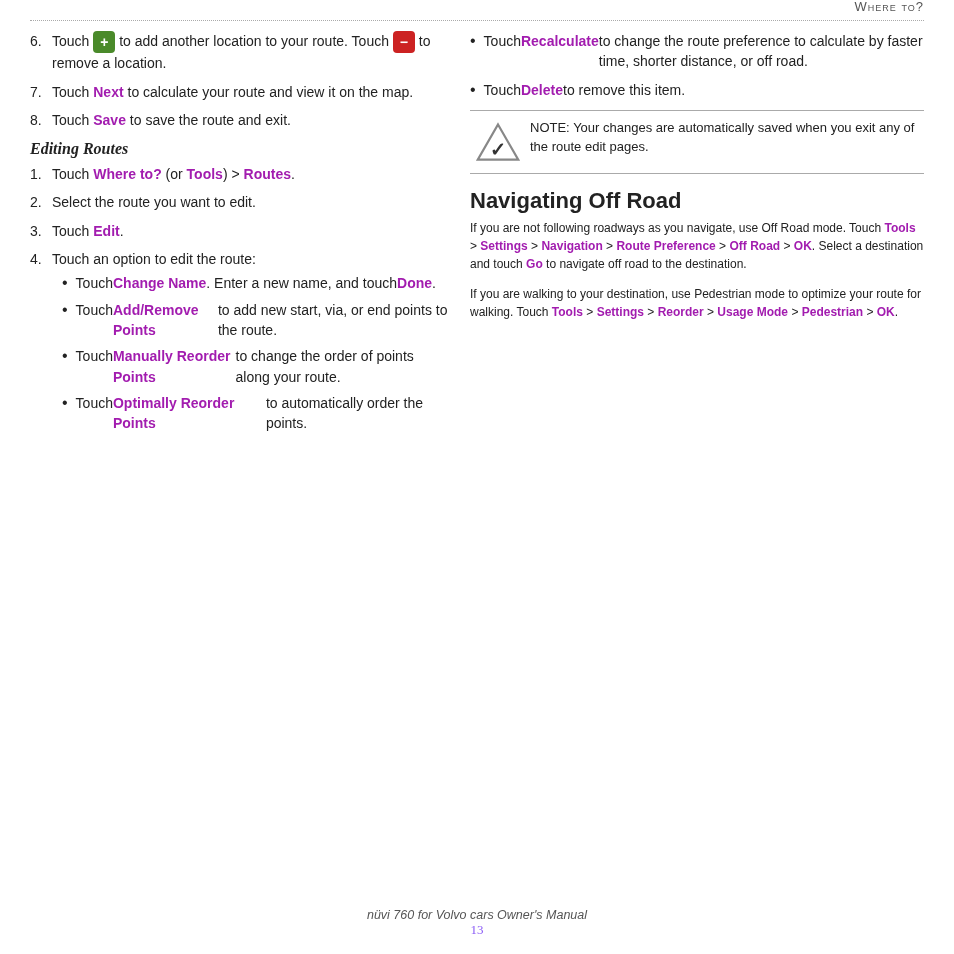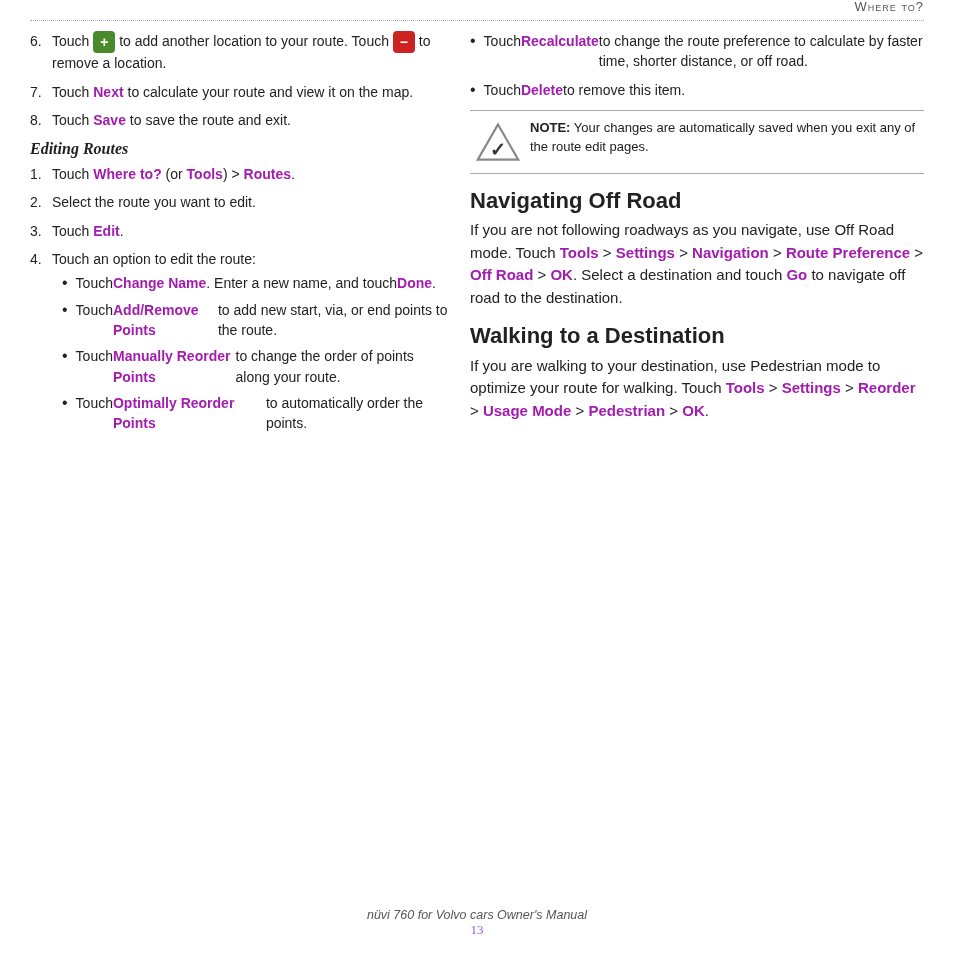--- a/index.html
+++ b/index.html
@@ -113,21 +113,21 @@
     }
 
     .right-bullet-list li::before {
       content: "•";
       margin-right: 8px;
       font-size: 16px;
       line-height: 1.2;
     }
 
     .bold-blue { font-weight: bold; color: #a21caf; }
-    .bold { font-weight: bold; }
+    .bold { font-weight: normal; }
 
     
     .section-heading-italic {
       font-style: italic;
       font-weight: bold;
       font-size: 16px;
       margin: 10px 0 6px 0;
       font-family: Liberation Serif, serif;
     }
 
@@ -158,21 +158,21 @@
     
     .section-title {
       font-size: 22px;
       font-weight: bold;
       color: #222;
       margin: 14px 0 5px 0;
       line-height: 1.2;
     }
 
     .section-body {
-      font-size: 15px;
+      font-size: 12px;
       line-height: 1.5;
       color: #222;
       margin-bottom: 12px;
     }
 
     
     .btn-green {
       display: inline-block;
       background: #4a8a2a;
       color: #fff;
@@ -342,21 +342,20 @@
         If you are not following roadways as you navigate, use Off Road mode. Touch
         <span class="bold-blue">Tools</span> &gt;
         <span class="bold-blue">Settings</span> &gt;
         <span class="bold-blue">Navigation</span> &gt;
         <span class="bold-blue">Route Preference</span> &gt;
         <span class="bold-blue">Off Road</span> &gt;
         <span class="bold-blue">OK</span>.
         Select a destination and touch <span class="bold-blue">Go</span> to navigate off road to the destination.
       </p>
 
-      <div class="section-title">Walking to a Destination</div>
       <p class="section-body">
         If you are walking to your destination, use Pedestrian mode to optimize your route for walking. Touch
         <span class="bold-blue">Tools</span> &gt;
         <span class="bold-blue">Settings</span> &gt;
         <span class="bold-blue">Reorder</span> &gt;
         <span class="bold-blue">Usage Mode</span> &gt;
         <span class="bold-blue">Pedestrian</span> &gt;
         <span class="bold-blue">OK</span>.
       </p>
 

